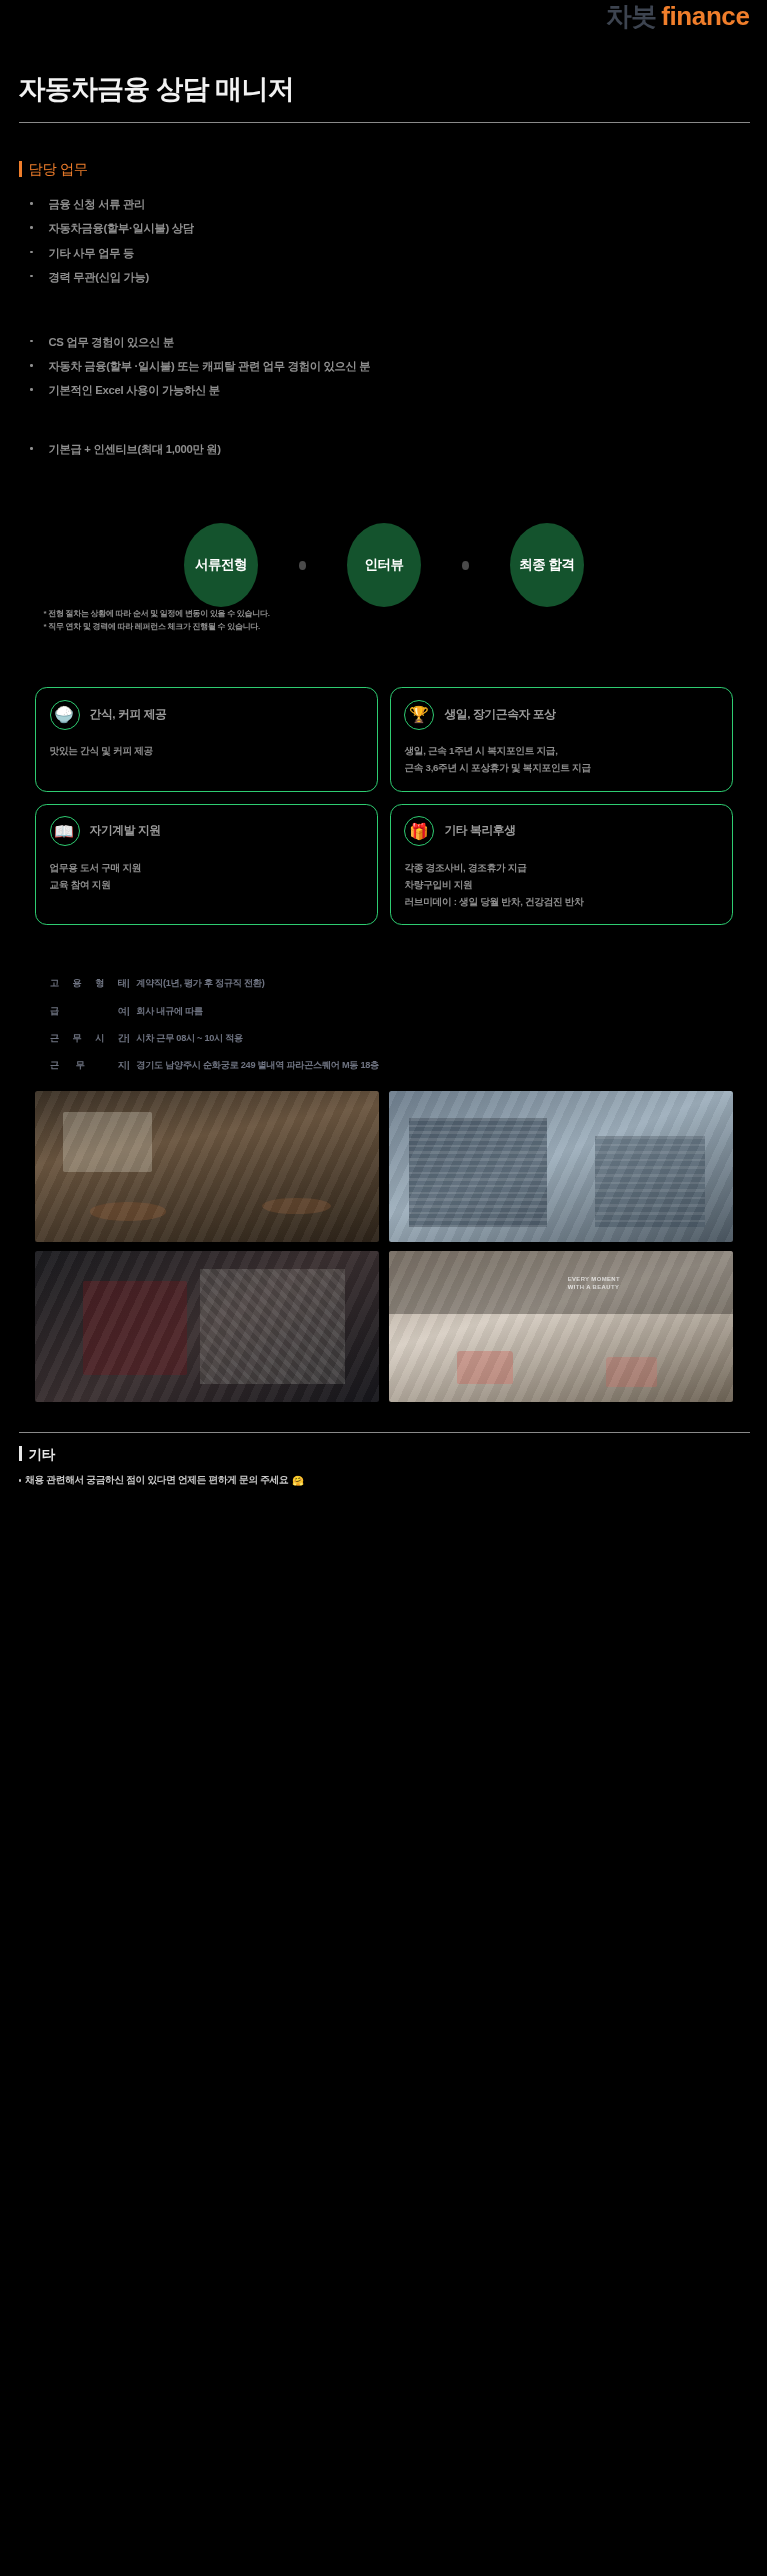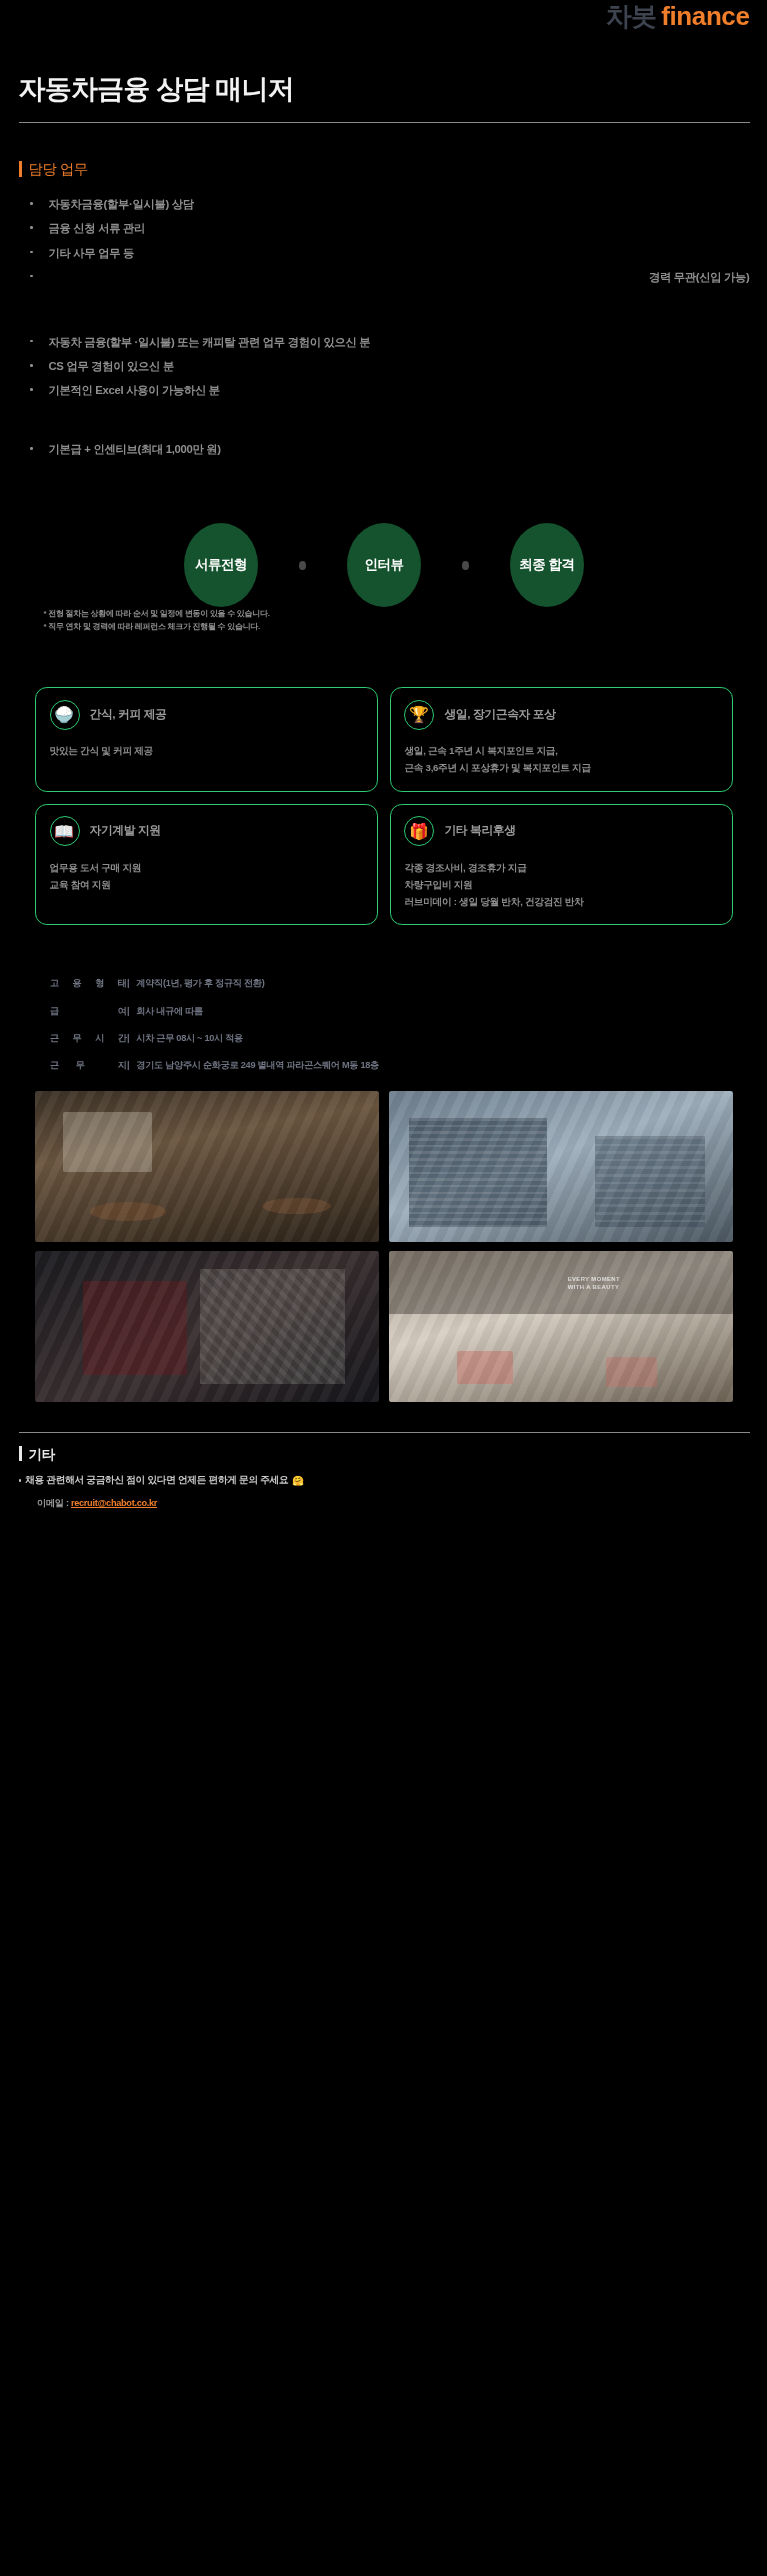--- a/index.html
+++ b/index.html
@@ -158,36 +158,36 @@
   <div class="job-title">자동차금융 상담 매니저</div>
 </div>
 <div class="title-rule"></div>
 
 <div class="section" style="margin-top:37px;">
   <div class="sec-head">
     <span class="sec-bar"></span>
     <span>담당 업무</span>
   </div>
   <ul class="bullets" style="margin-top:18.5px;">
+    <li>금융 신청 서류 관리</li>
     <li>자동차금융(할부·일시불) 상담</li>
-    <li>금융 신청 서류 관리</li>
     <li>기타 사무 업무 등</li>
   </ul>
 </div>
 
-<div class="section" style="text-align:right;">
+<div class="section" style="">
   <ul class="bullets">
     <li>경력 무관(신입 가능)</li>
   </ul>
 </div>
 
 <div class="section" style="margin-top:50px;">
   <ul class="bullets">
+    <li>CS 업무 경험이 있으신 분</li>
     <li>자동차 금융(할부 ·일시불) 또는 캐피탈 관련 업무 경험이 있으신 분</li>
-    <li>CS 업무 경험이 있으신 분</li>
     <li>기본적인 Excel 사용이 가능하신 분</li>
   </ul>
 </div>
 
 <div class="section" style="margin-top:44px;">
   <ul class="bullets">
     <li>기본급 + 인센티브(최대 1,000만 원)</li>
   </ul>
 </div>
 
@@ -343,17 +343,14 @@
 <div class="footer">
   <div class="footer-head">
     <span class="footer-bar"></span>
     <span>기타</span>
   </div>
   <div class="footer-line">
     <span class="dot"></span>
     <span>채용 관련해서 궁금하신 점이 있다면 언제든 편하게 문의 주세요</span>
     <span>🤗</span>
   </div>
-  <div class="footer-mail">
-    <span>이메일 : </span><span class="mailaddr">recruit@chabot.co.kr</span>
-  </div>
 </div>
 
 
 </body></html>

